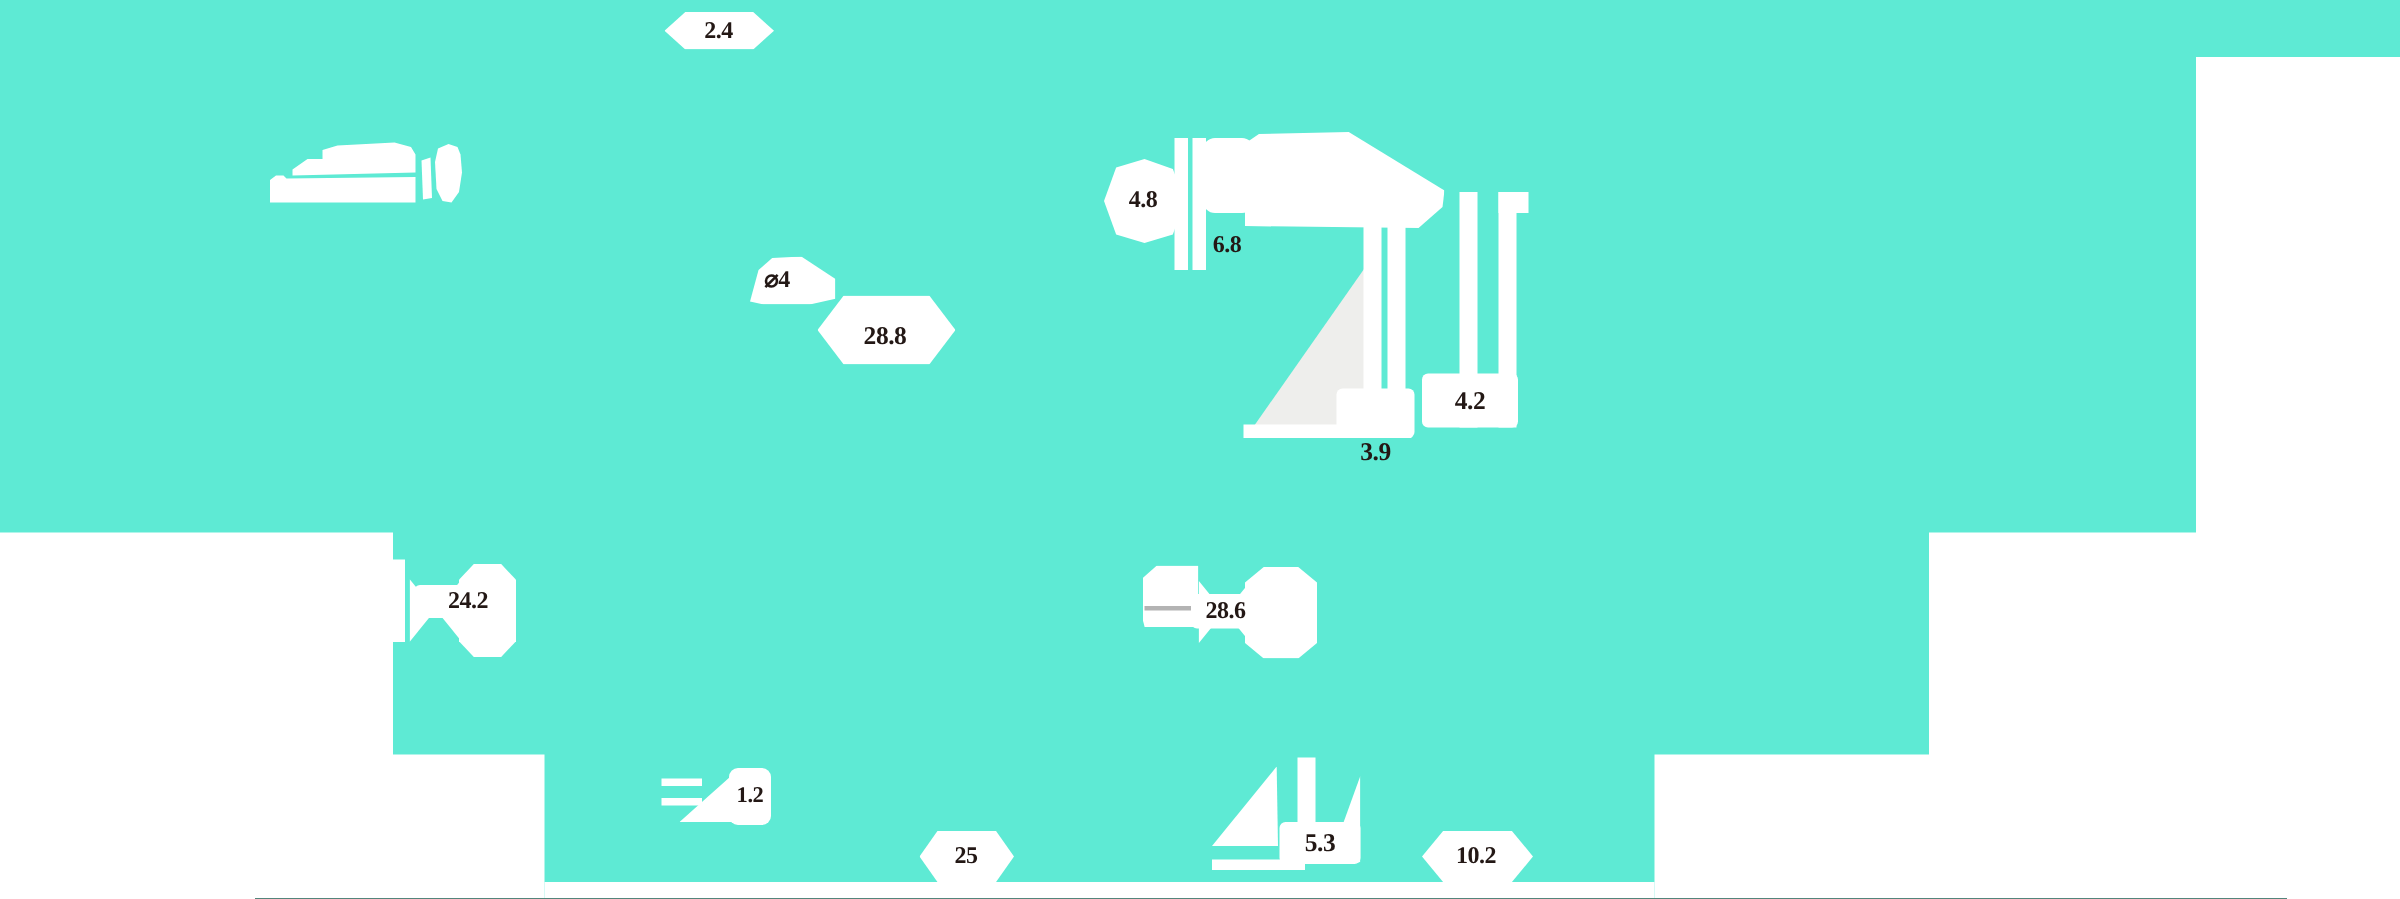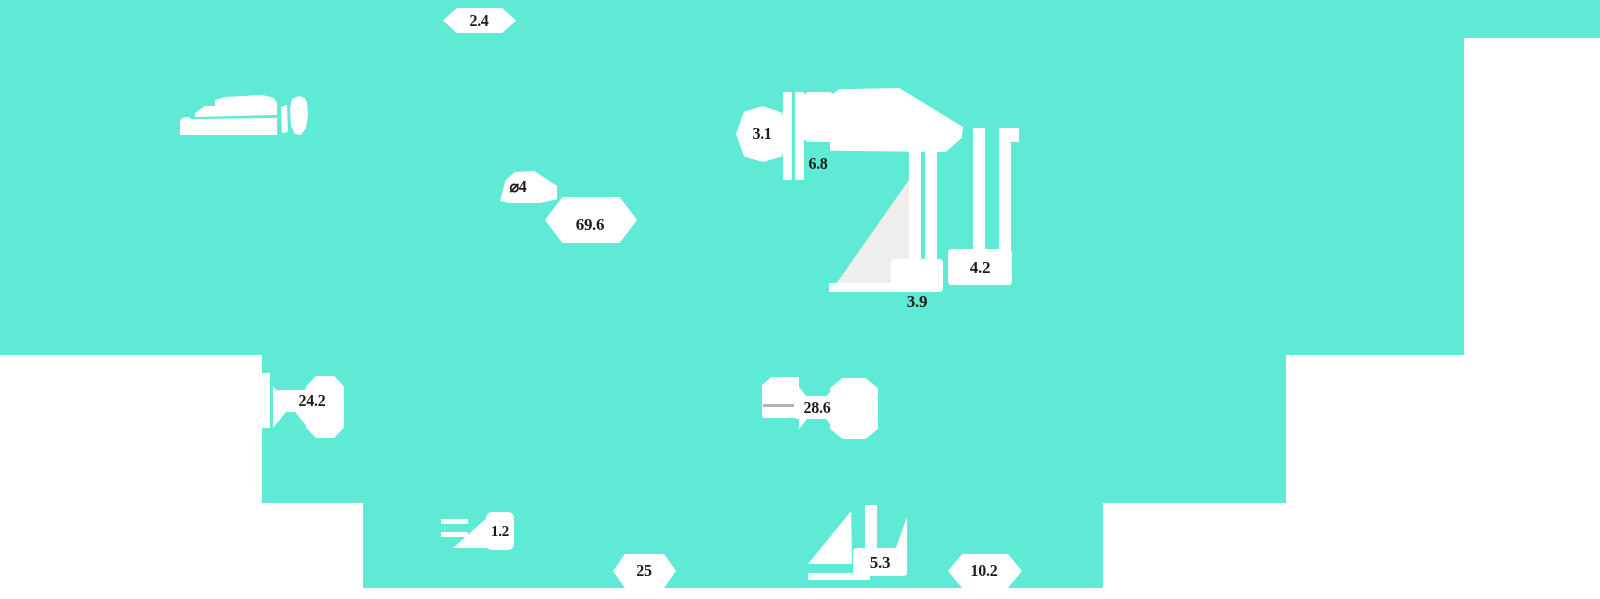--- a/index.html
+++ b/index.html
@@ -47,24 +47,24 @@
     <polygon fill="#ffffff" points="20,23 30,16 40,16 40,10 50,7 88,5 99,8 102,13 102,25 20,27"></polygon>
     <polygon fill="#ffffff" points="5,45 5,30 9,27 14,27 16,29 102,28 102,45"></polygon>
     <polygon fill="#ffffff" points="106,17 112,15 113,42 107,43"></polygon>
     <path fill="#ffffff" d="M117,9 L124,6 L130,8 L132,13 L133,25 L131,38 L126,45 L120,44 L116,36 L115,18 Z"></path>
   </svg>
 
   <div class="shape" style="left:500px;top:171px;width:57px;height:32px;clip-path:polygon(0% 94%,10% 28%,26% 3%,60% 0%,100% 47%,100% 88%,70% 100%,16% 100%);"></div>
   <div class="num" style="left:518px;top:187px;">⌀4</div>
 
   <div class="shape hex" style="left:545px;top:197px;width:92px;height:46px;"></div>
-  <div class="num lg" style="left:590px;top:224px;">69.6</div>
+  <div class="num lg" style="left:590px;top:224px;">28.8</div>
 
   <div class="shape lens" style="left:736px;top:106px;width:54px;height:56px;"></div>
-  <div class="num" style="left:762px;top:134px;">3.1</div>
+  <div class="num" style="left:762px;top:134px;">4.8</div>
   <div class="shape" style="left:783px;top:92px;width:9px;height:88px;"></div>
   <div class="shape" style="left:795px;top:92px;width:9px;height:88px;"></div>
   <div class="shape" style="left:802px;top:92px;width:34px;height:50px;border-radius:8px;"></div>
   <div class="num" style="left:818px;top:116px;margin-top:48px;">6.8</div>
   <div class="shape" style="left:830px;top:88px;width:133px;height:64px;clip-path:polygon(0% 12%,7% 2%,52% 0%,100% 61%,99% 78%,87% 100%,0% 98%);"></div>
 
   <div class="gray tri-ne" style="left:836px;top:177px;width:75px;height:107px;"></div>
   <div class="shape" style="left:829px;top:283px;width:112px;height:9px;"></div>
   <div class="shape" style="left:909px;top:150px;width:12px;height:135px;"></div>
   <div class="shape" style="left:925px;top:150px;width:12px;height:135px;"></div>

